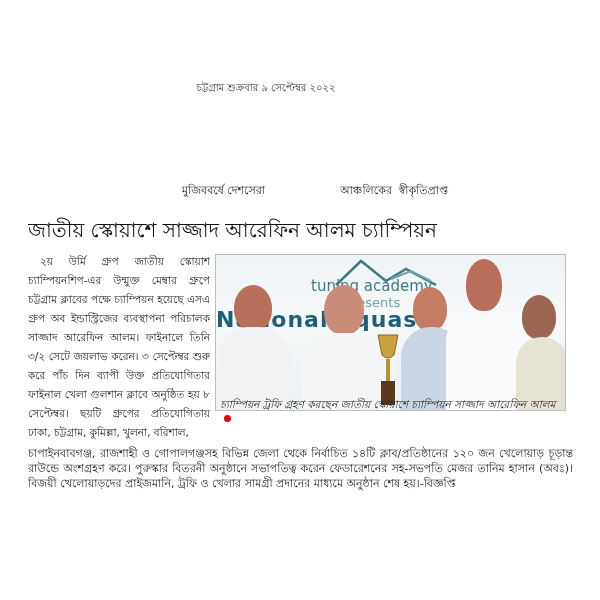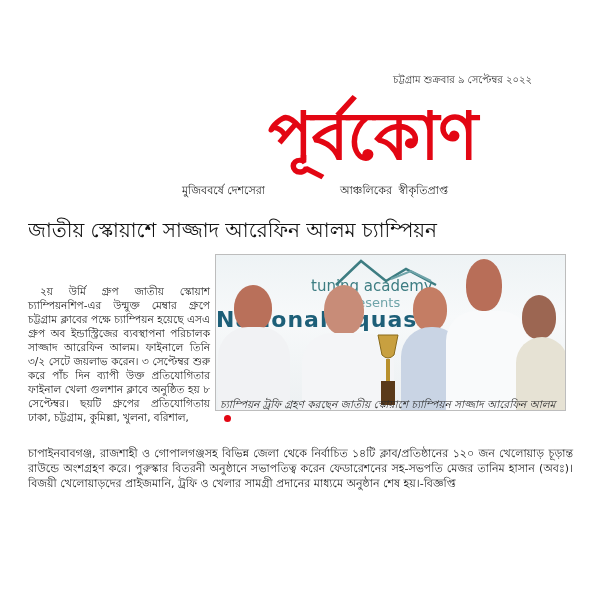--- a/index.html
+++ b/index.html
@@ -1,21 +1,21 @@
 <!DOCTYPE html>
 <html><head>
   <meta charset="utf-8">
   <style>
     * { box-sizing: border-box; margin: 0; padding: 0; }
     html, body { width: 600px; height: 600px; background: #ffffff; overflow: hidden; }
     body { position: relative; font-family: "DejaVu Sans", sans-serif; color: #1a1a1a; }
 
     .date-line {
-      position: absolute; left: 0; width: 532px; top: 72px;
-      text-align: right; font-size: 10px; color: #333;
+      position: absolute; left: 0; width: 532px; top: 80px;
+      text-align: center; font-size: 10px; color: #333;
     }
     .masthead {
       position: absolute; left: 50px; top: 92px; width: 500px; height: 92px;
       white-space: nowrap;
     }
     .masthead .part-black {
       position: absolute; left: 0; top: 0;
       font-family: "DejaVu Serif", serif; font-weight: bold;
       font-size: 66px; line-height: 88px; color: #111111; letter-spacing: -1px;
     }
@@ -31,23 +31,22 @@
     .tagline.right { left: 340px; font-family: Liberation Mono, monospace; }
 
     .headline {
       position: absolute; left: 28px; top: 215px; width: 545px;
       font-size: 20px; line-height: 30px; color: #111; font-weight: normal;
       white-space: nowrap; overflow: hidden;
     }
 
     .col-left {
       position: absolute; left: 28px; top: 252px; width: 182px;
-      font-size: 10.5px; line-height: 14px; color: #222;
+      font-size: 10.5px; line-height: 19px; color: #222;
       text-align: justify;
-      margin-top: 32px;
     }
     .col-left p { text-indent: 12px; }
 
     .photo {
       position: absolute; left: 215px; top: 254px; width: 351px; height: 157px;
       border: 1px solid #bdbdbd; overflow: hidden;
       background: linear-gradient(180deg, #eef3f5 0%, #f7f9fa 40%, #ecf0f2 100%);
     }
     .photo .bg-logo {
       position: absolute; left: 115px; top: 2px; width: 110px; height: 30px;
@@ -73,21 +72,20 @@
       position: absolute; left: 28px; top: 446px; width: 545px;
       font-size: 11px; line-height: 15px; color: #222; text-align: justify;
     }
   </style>
 </head>
 <body>
 
 <div class="date-line">চট্টগ্রাম শুক্রবার ৯ সেপ্টেম্বর ২০২২</div>
 
 <div class="masthead">
-  <span class="part-red">পূর্বকোণ</span>
 </div>
 
 <div class="tagline left">মুজিববর্ষে দেশসেরা</div>
 <div class="tagline right">আঞ্চলিকের স্বীকৃতিপ্রাপ্ত</div>
 
 <h1 class="headline">জাতীয় স্কোয়াশে সাজ্জাদ আরেফিন আলম চ্যাম্পিয়ন</h1>
 
 <div class="col-left">
   <p>২য় উর্মি গ্রুপ জাতীয় স্কোয়াশ চ্যাম্পিয়নশিপ-এর উন্মুক্ত মেম্বার গ্রুপে চট্টগ্রাম ক্লাবের পক্ষে চ্যাম্পিয়ন হয়েছে এসএ গ্রুপ অব ইন্ডাস্ট্রিজের ব্যবস্থাপনা পরিচালক সাজ্জাদ আরেফিন আলম। ফাইনালে তিনি ৩/২ সেটে জয়লাভ করেন। ৩ সেপ্টেম্বর শুরু করে পাঁচ দিন ব্যাপী উক্ত প্রতিযোগিতার ফাইনাল খেলা গুলশান ক্লাবে অনুষ্ঠিত হয় ৮ সেপ্টেম্বর। ছয়টি গ্রুপের প্রতিযোগিতায় ঢাকা, চট্টগ্রাম, কুমিল্লা, খুলনা, বরিশাল,</p>
 </div>

